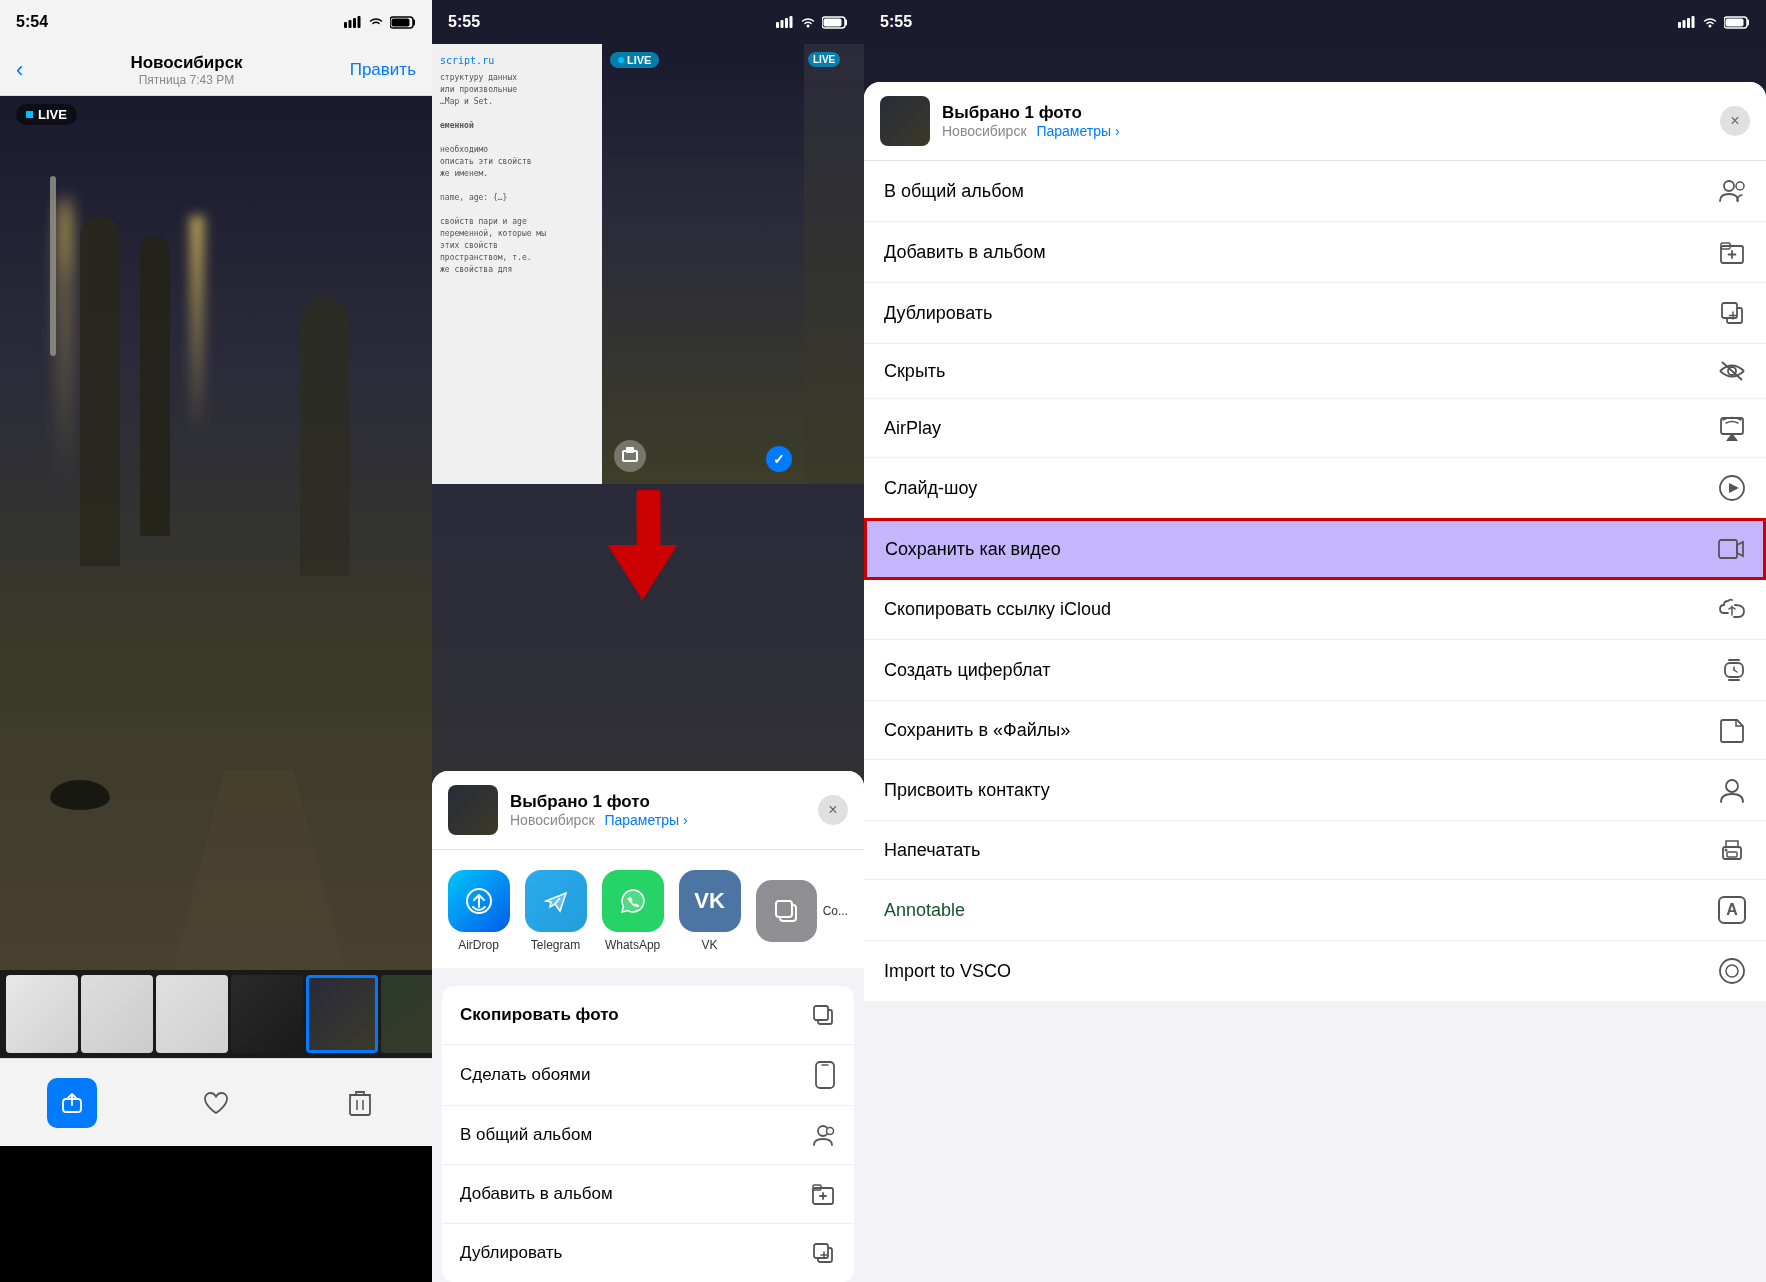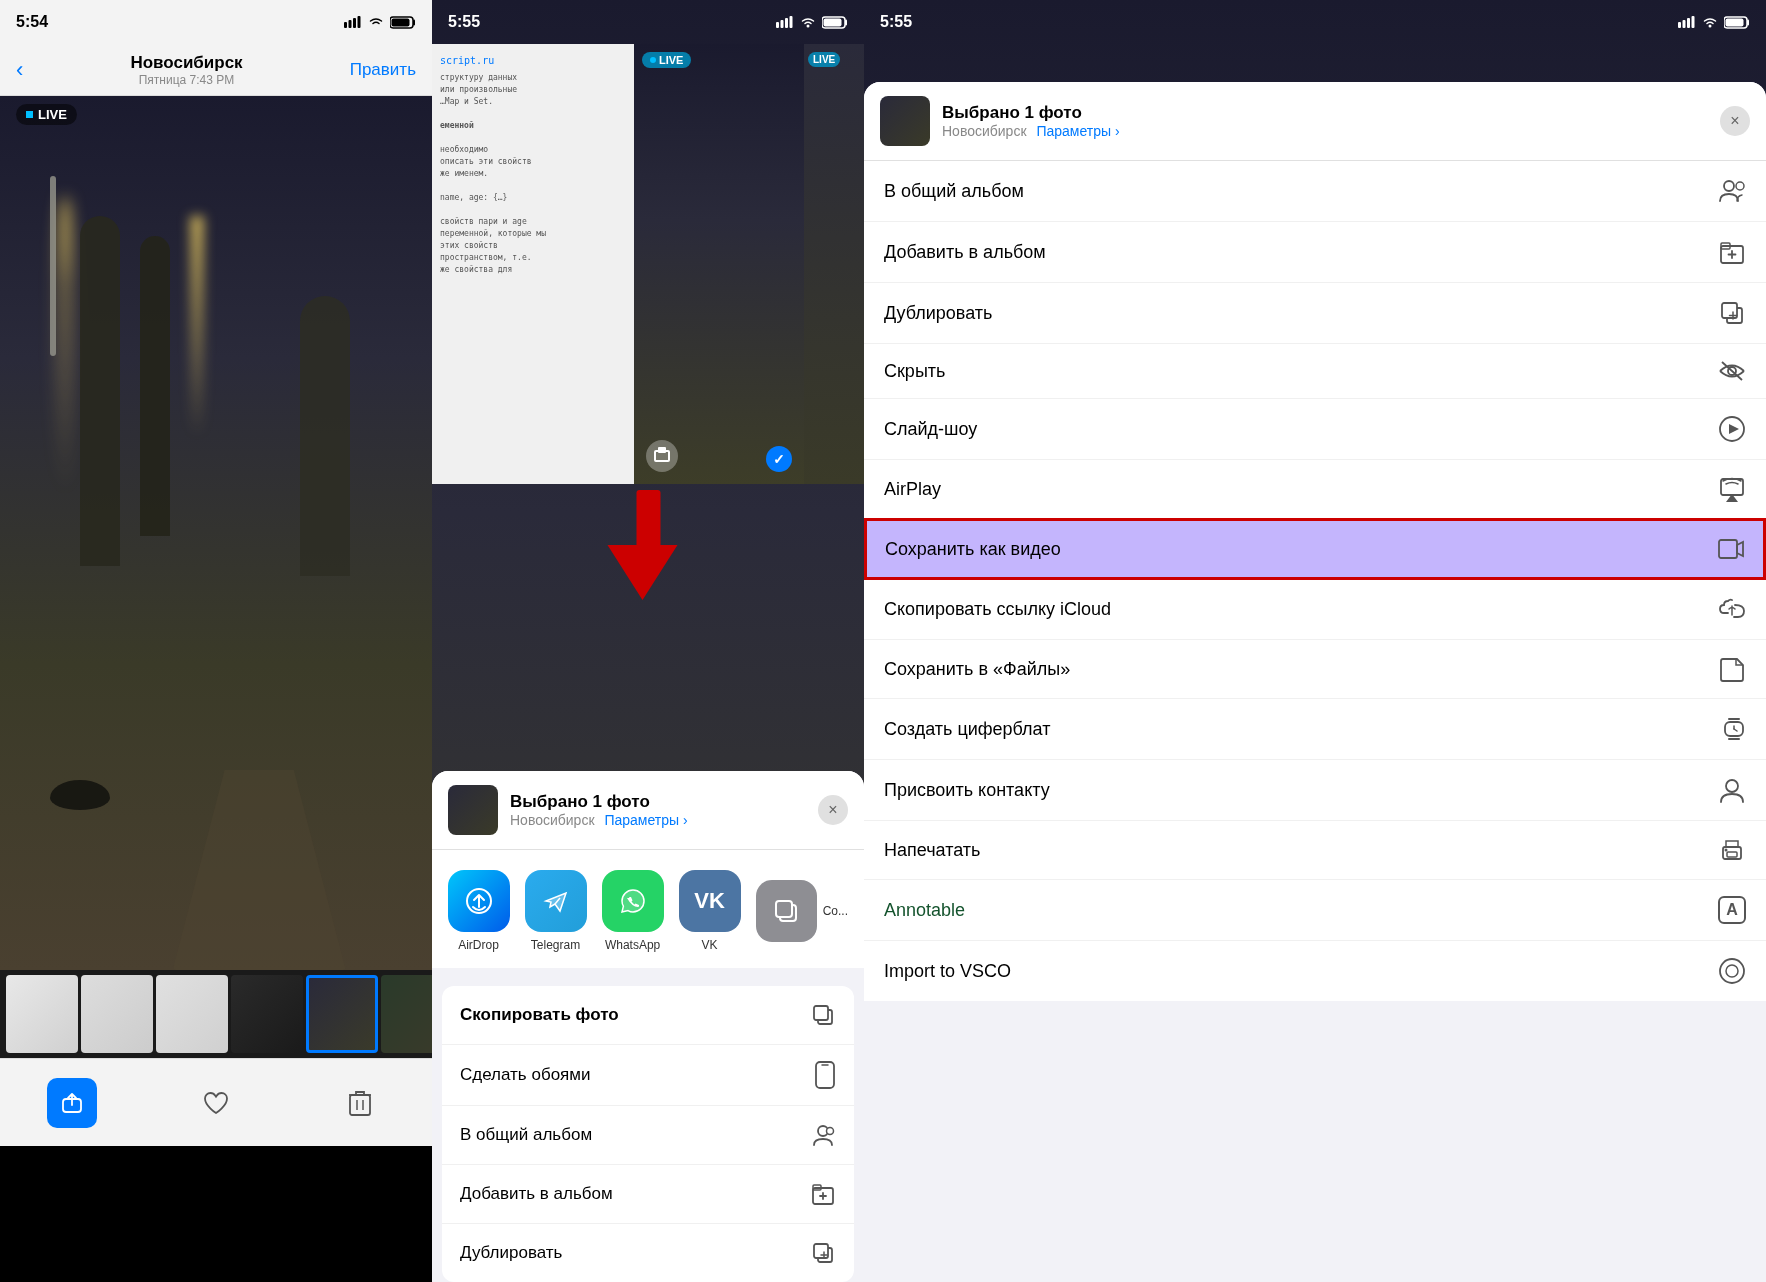--- a/index.html
+++ b/index.html
@@ -177,21 +177,21 @@
       <svg width="26" height="13" viewBox="0 0 26 13">
           <rect x="0" y="1" width="23" height="11" rx="3" fill="none" stroke="#fff" stroke-width="1.5"></rect>
           <rect x="1.5" y="2.5" width="18" height="8" rx="2" fill="#fff"></rect>
           <path d="M24 4.5 L24 8.5" stroke="#fff" stroke-width="2" stroke-linecap="round"></path>
         </svg>
     </div>
   </div>
 
   <div style="position:absolute;top:44px;left:0;right:0;height:440px;display:flex;">
 
-    <div style="width:202px;background:#f0f0f0;overflow:hidden;position:relative;">
+    <div style="width:170px;background:#f0f0f0;overflow:hidden;position:relative;">
       <div class="code-lines">
         <div class="code-url">script.ru</div>
         <div style="font-size:8px;color:#555;line-height:1.5;">
           структуру данных<br>или произвольные<br>…Map и Set.<br><br>
           <strong>еменной</strong><br><br>
           необходимо<br>описать эти свойств<br>же именем.<br><br>
           name, age: {…}<br><br>
           свойств пари и age<br>переменной, которые мы<br>этих свойств<br>пространством, т.е.<br>же свойства для
         </div>
       </div>
@@ -413,73 +413,73 @@
         <span style="font-size:18px;color:#000;">Скрыть</span>
         <svg width="28" height="22" viewBox="0 0 28 22" fill="none">
             <path d="M2 11 Q14 0 26 11" stroke="#555" stroke-width="1.8" fill="none"></path>
             <path d="M2 11 Q14 22 26 11" stroke="#555" stroke-width="1.8" fill="none"></path>
             <circle cx="14" cy="11" r="4" stroke="#555" stroke-width="1.8"></circle>
             <line x1="4" y1="2" x2="24" y2="20" stroke="#555" stroke-width="1.8"></line>
           </svg>
       </div>
 
       <div style="display:flex;justify-content:space-between;align-items:center;padding:16px 20px;border-bottom:1px solid #f0f0f0;">
-        <span style="font-size:18px;color:#000;">Слайд-шоу</span>
-        <svg width="28" height="28" viewBox="0 0 28 28" fill="none">
-            <circle cx="14" cy="14" r="12" stroke="#555" stroke-width="1.8"></circle>
-            <polygon points="11,9 11,19 21,14" fill="#555"></polygon>
-          </svg>
-      </div>
-
-      <div style="display:flex;justify-content:space-between;align-items:center;padding:16px 20px;border-bottom:1px solid #f0f0f0;">
         <span style="font-size:18px;color:#000;">AirPlay</span>
         <svg width="28" height="26" viewBox="0 0 28 26" fill="none">
             <rect x="3" y="3" width="22" height="16" rx="2" stroke="#555" stroke-width="1.8"></rect>
             <polygon points="14,18 8,26 20,26" fill="#555"></polygon>
             <path d="M8 8 Q14 5 20 8 M5 5 Q14 0 23 5" stroke="#555" stroke-width="1.5" fill="none" stroke-linecap="round"></path>
           </svg>
       </div>
 
+      <div style="display:flex;justify-content:space-between;align-items:center;padding:16px 20px;border-bottom:1px solid #f0f0f0;">
+        <span style="font-size:18px;color:#000;">Слайд-шоу</span>
+        <svg width="28" height="28" viewBox="0 0 28 28" fill="none">
+            <circle cx="14" cy="14" r="12" stroke="#555" stroke-width="1.8"></circle>
+            <polygon points="11,9 11,19 21,14" fill="#555"></polygon>
+          </svg>
+      </div>
+
       <div style="display:flex;justify-content:space-between;align-items:center;padding:15px 18px;border:3px solid #cc0000;background:#c4b5fd;position:relative;margin:-1px 0;">
         <span style="font-size:18px;color:#000;">Сохранить как видео</span>
         <svg width="28" height="26" viewBox="0 0 28 26" fill="none">
             <rect x="2" y="4" width="18" height="18" rx="2" stroke="#555" stroke-width="1.8"></rect>
             <polygon points="20,9 26,6 26,20 20,17" stroke="#555" stroke-width="1.8" fill="none"></polygon>
           </svg>
       </div>
 
       <div style="display:flex;justify-content:space-between;align-items:center;padding:16px 20px;border-bottom:1px solid #f0f0f0;">
         <span style="font-size:18px;color:#000;">Скопировать ссылку iCloud</span>
         <svg width="28" height="28" viewBox="0 0 28 28" fill="none">
             <path d="M10 18 L6 18 Q2 18 2 14 Q2 10 6 10 Q6 6 10 6 Q12 4 14 5" stroke="#555" stroke-width="1.8" fill="none" stroke-linecap="round"></path>
             <path d="M17 10 Q26 10 26 16 Q26 22 20 22 L16 22" stroke="#555" stroke-width="1.8" fill="none" stroke-linecap="round"></path>
             <path d="M11 14 Q14 11 17 14 M14 11 L14 20" stroke="#555" stroke-width="1.5" fill="none" stroke-linecap="round"></path>
-          </svg>
-      </div>
-
-      <div style="display:flex;justify-content:space-between;align-items:center;padding:16px 20px;border-bottom:1px solid #f0f0f0;">
-        <span style="font-size:18px;color:#000;">Сохранить в «Файлы»</span>
-        <svg width="28" height="26" viewBox="0 0 28 26" fill="none">
-            <path d="M3 5 L3 23 Q3 25 5 25 L23 25 Q25 25 25 23 L25 9 L19 3 L5 3 Q3 3 3 5Z" stroke="#555" stroke-width="1.8" fill="none"></path>
-            <path d="M18 3 L18 9 L25 9" stroke="#555" stroke-width="1.5" fill="none"></path>
           </svg>
       </div>
 
       <div style="display:flex;justify-content:space-between;align-items:center;padding:16px 20px;border-bottom:1px solid #f0f0f0;">
         <span style="font-size:18px;color:#000;">Создать циферблат</span>
         <svg width="24" height="28" viewBox="0 0 24 28" fill="none">
             <rect x="3" y="7" width="18" height="14" rx="5" stroke="#555" stroke-width="1.8"></rect>
             <line x1="7" y1="4" x2="17" y2="4" stroke="#555" stroke-width="2" stroke-linecap="round"></line>
             <line x1="7" y1="24" x2="17" y2="24" stroke="#555" stroke-width="2" stroke-linecap="round"></line>
             <line x1="12" y1="11" x2="12" y2="14" stroke="#555" stroke-width="1.5" stroke-linecap="round"></line>
             <line x1="12" y1="14" x2="15" y2="16" stroke="#555" stroke-width="1.5" stroke-linecap="round"></line>
           </svg>
       </div>
 
       <div style="display:flex;justify-content:space-between;align-items:center;padding:16px 20px;border-bottom:1px solid #f0f0f0;">
+        <span style="font-size:18px;color:#000;">Сохранить в «Файлы»</span>
+        <svg width="28" height="26" viewBox="0 0 28 26" fill="none">
+            <path d="M3 5 L3 23 Q3 25 5 25 L23 25 Q25 25 25 23 L25 9 L19 3 L5 3 Q3 3 3 5Z" stroke="#555" stroke-width="1.8" fill="none"></path>
+            <path d="M18 3 L18 9 L25 9" stroke="#555" stroke-width="1.5" fill="none"></path>
+          </svg>
+      </div>
+
+      <div style="display:flex;justify-content:space-between;align-items:center;padding:16px 20px;border-bottom:1px solid #f0f0f0;">
         <span style="font-size:18px;color:#000;">Присвоить контакту</span>
         <svg width="28" height="28" viewBox="0 0 28 28" fill="none">
             <circle cx="14" cy="10" r="6" stroke="#555" stroke-width="1.8"></circle>
             <path d="M3 26 Q3 18 14 18 Q25 18 25 26" stroke="#555" stroke-width="1.8" stroke-linecap="round"></path>
           </svg>
       </div>
 
       <div style="display:flex;justify-content:space-between;align-items:center;padding:16px 20px;border-bottom:1px solid #f0f0f0;">
         <span style="font-size:18px;color:#000;">Напечатать</span>
         <svg width="28" height="26" viewBox="0 0 28 26" fill="none">

